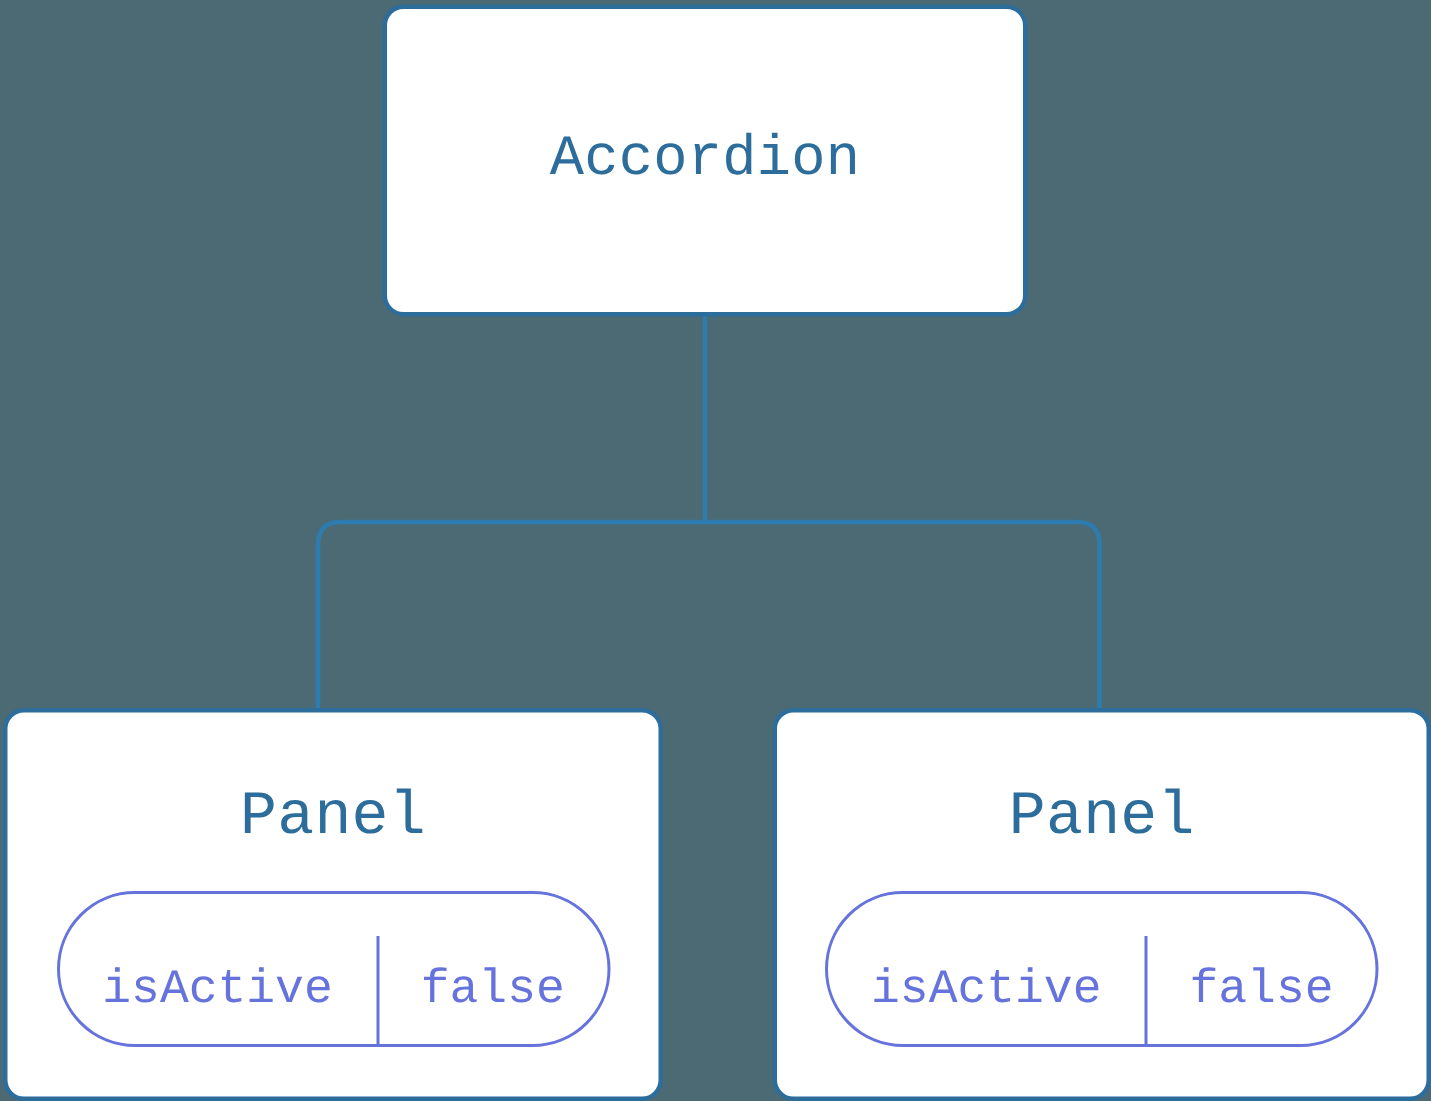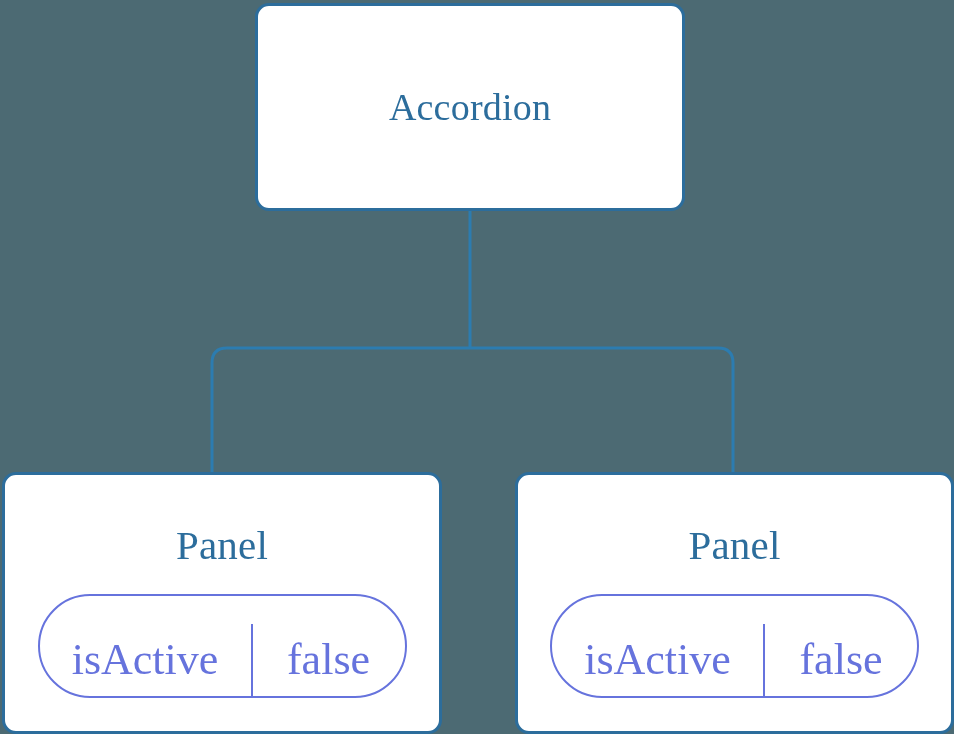--- a/index.html
+++ b/index.html
@@ -6,21 +6,21 @@
     margin: 0;
     padding: 0;
     background: #4c6a73;
   }
   #canvas {
     position: relative;
     width: 954px;
     height: 734px;
     background: #4c6a73;
     overflow: hidden;
-    font-family: Liberation Serif, serif;
+    font-family: Liberation Mono, monospace;
   }
 
   
   #edges {
     position: absolute;
     left: 0;
     top: 0;
     width: 954px;
     height: 734px;
     z-index: 1;
@@ -93,21 +93,21 @@
     box-sizing: border-box;
     overflow: hidden;
   }
 
   .state-key,
   .state-value {
     display: flex;
     align-items: center;
     justify-content: center;
     color: #6673dd;
-    font-size: 44px;
+    font-size: 32px;
     line-height: 1;
     white-space: nowrap;
     box-sizing: border-box;
     margin-top: 28px;
   }
 
   .state-key {
     width: 213px;
     border-right: 2px solid #6673dd;
   }

